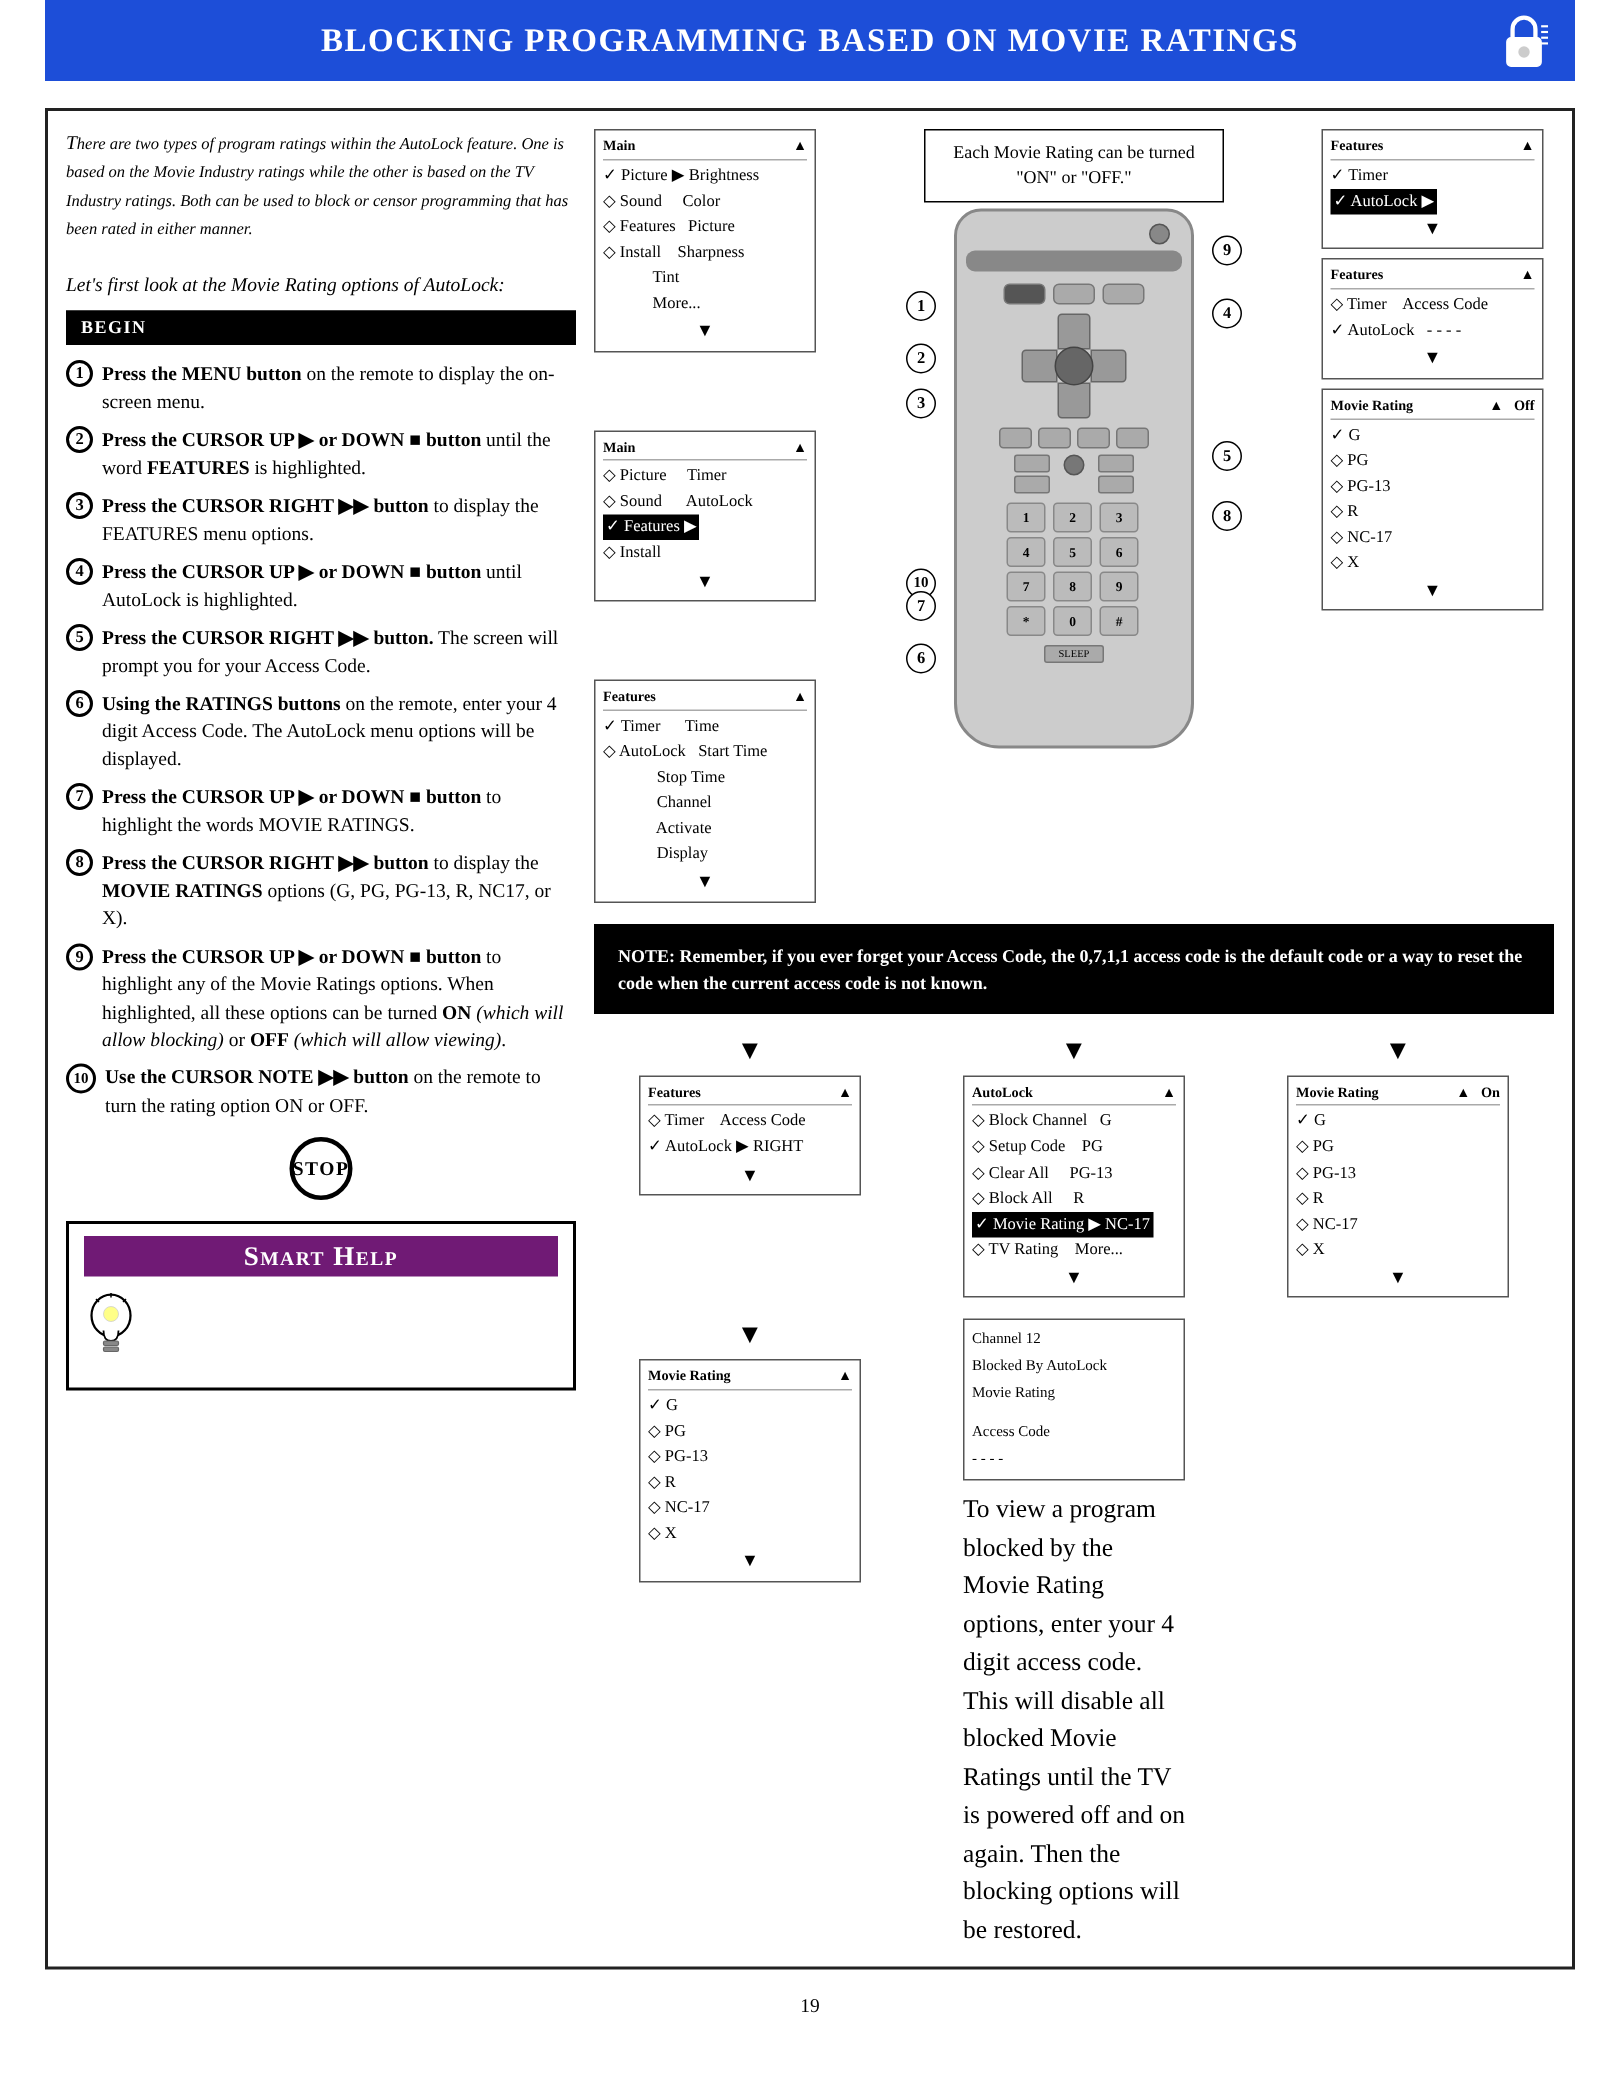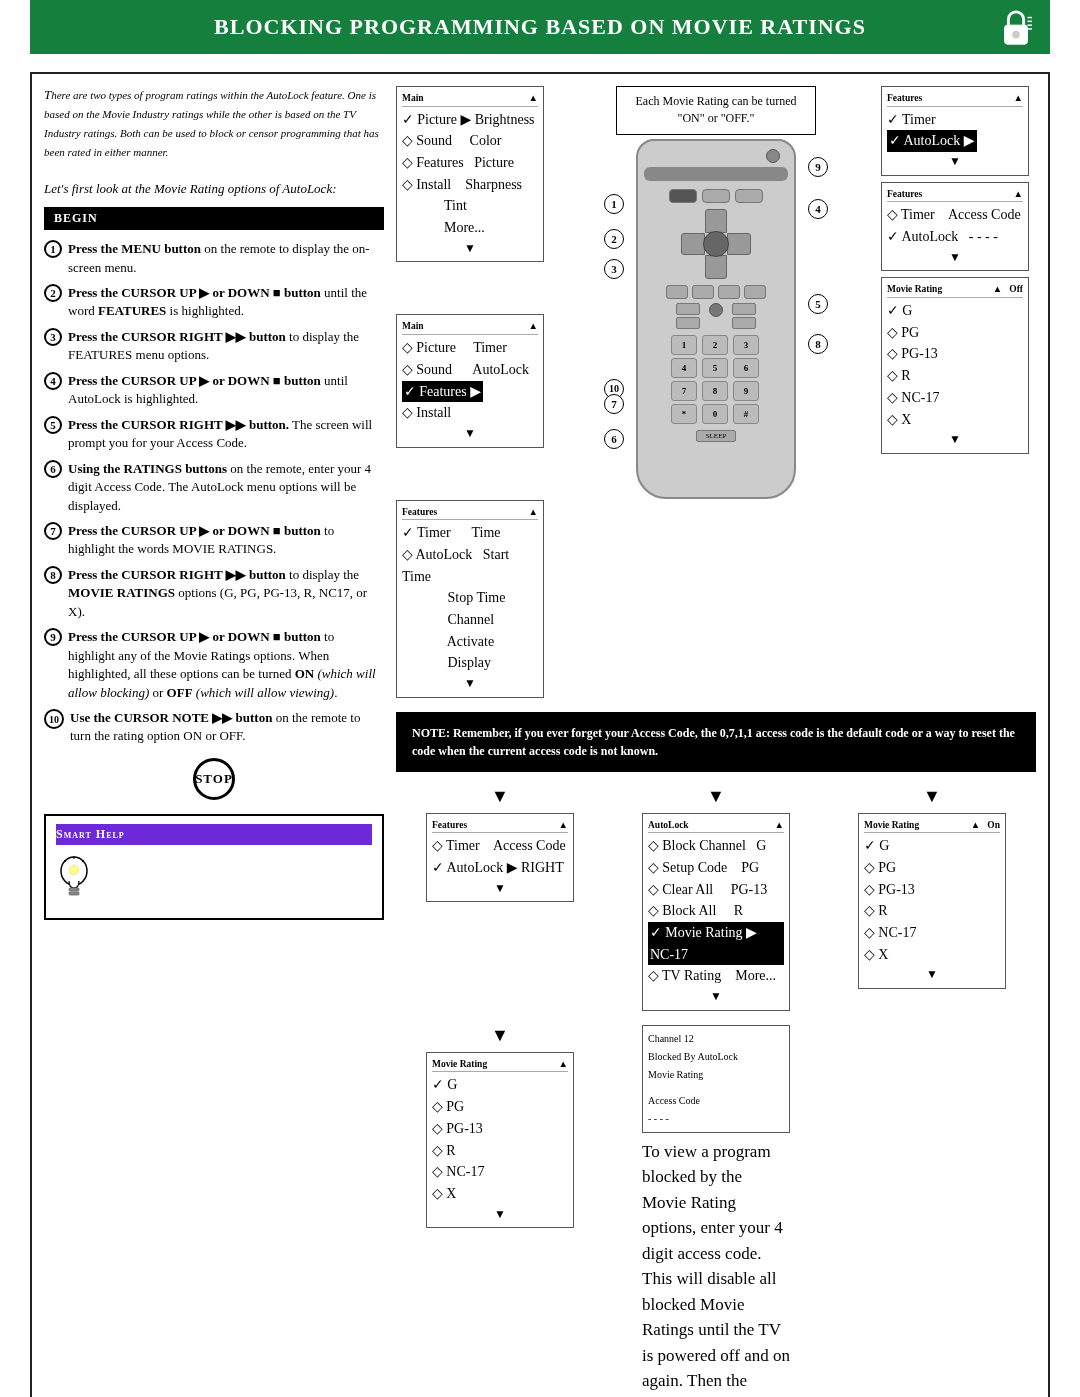--- a/index.html
+++ b/index.html
@@ -16,21 +16,21 @@
       min-height: 1397px;
       background: #fff;
       display: flex;
       flex-direction: column;
       align-items: center;
       padding: 0 30px 30px 30px;
     }
     
     .page-header {
       width: 100%;
-      background: #15803d;
+      background: #1d4ed8;
       color: #fff;
       text-align: center;
       padding: 14px 0;
       margin-bottom: 18px;
       position: relative;
     }
     .page-header h1 {
       font-size: 22px;
       font-weight: bold;
       letter-spacing: 1px;
@@ -126,24 +126,25 @@
       color: #000;
       letter-spacing: 1px;
     }
     
     .smart-help {
       border: 2px solid #000;
       margin-top: 14px;
       padding: 8px 10px 10px 10px;
     }
     .smart-help-title {
-      background: #6d28d9;
+      background: #701a75;
       color: #fff;
-      font-size: 12px;
+      font-size: 18px;
       font-weight: bold;
+      text-align: center;
       padding: 3px 0;
       margin-bottom: 8px;
       font-variant: small-caps;
       letter-spacing: 1px;
     }
     .smart-help-body {
       display: flex;
       align-items: flex-start;
       gap: 8px;
     }
@@ -338,21 +339,21 @@
       justify-content: space-between;
       font-weight: bold;
       border-bottom: 1px solid #aaa;
       margin-bottom: 2px;
       font-size: 9.5px;
     }
     .ms-row {
       display: flex;
       align-items: flex-start;
       gap: 3px;
-      font-size: 14px;
+      font-size: 11px;
     }
     .ms-row .hl {
       background: #000;
       color: #fff;
       padding: 0 2px;
     }
     .down-arrow-area {
       display: flex;
       flex-direction: column;
       align-items: center;

